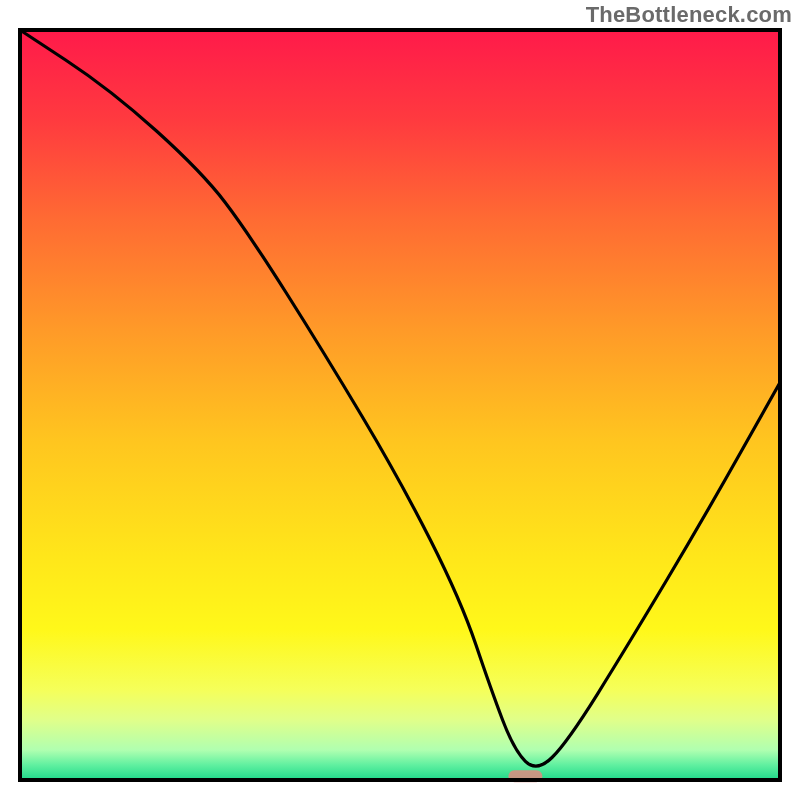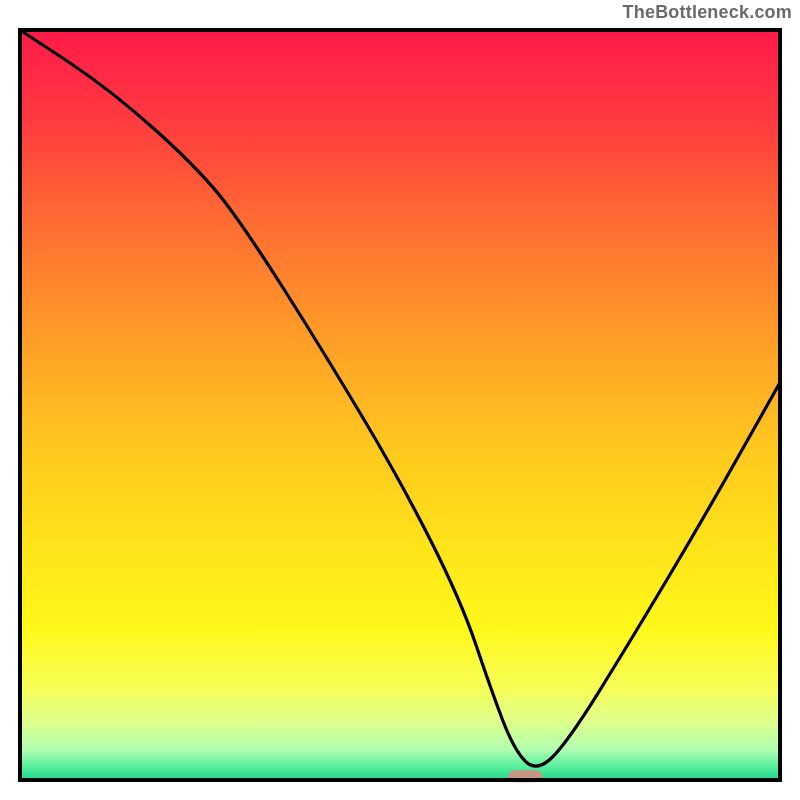--- a/index.html
+++ b/index.html
@@ -12,21 +12,21 @@
   }
   .container {
     position: relative;
     width: 800px;
     height: 800px;
   }
   .watermark {
     position: absolute;
     top: 2px;
     right: 8px;
-    font-size: 18px;
+    font-size: 22px;
     font-weight: 600;
     color: #6a6a6a;
     letter-spacing: 0.2px;
     text-align: center;
   }
   svg {
     display: block;
   }
   .plot-gradient stop.s0  { stop-color: #ff1a4a; }
   .plot-gradient stop.s12 { stop-color: #ff3a3f; }

